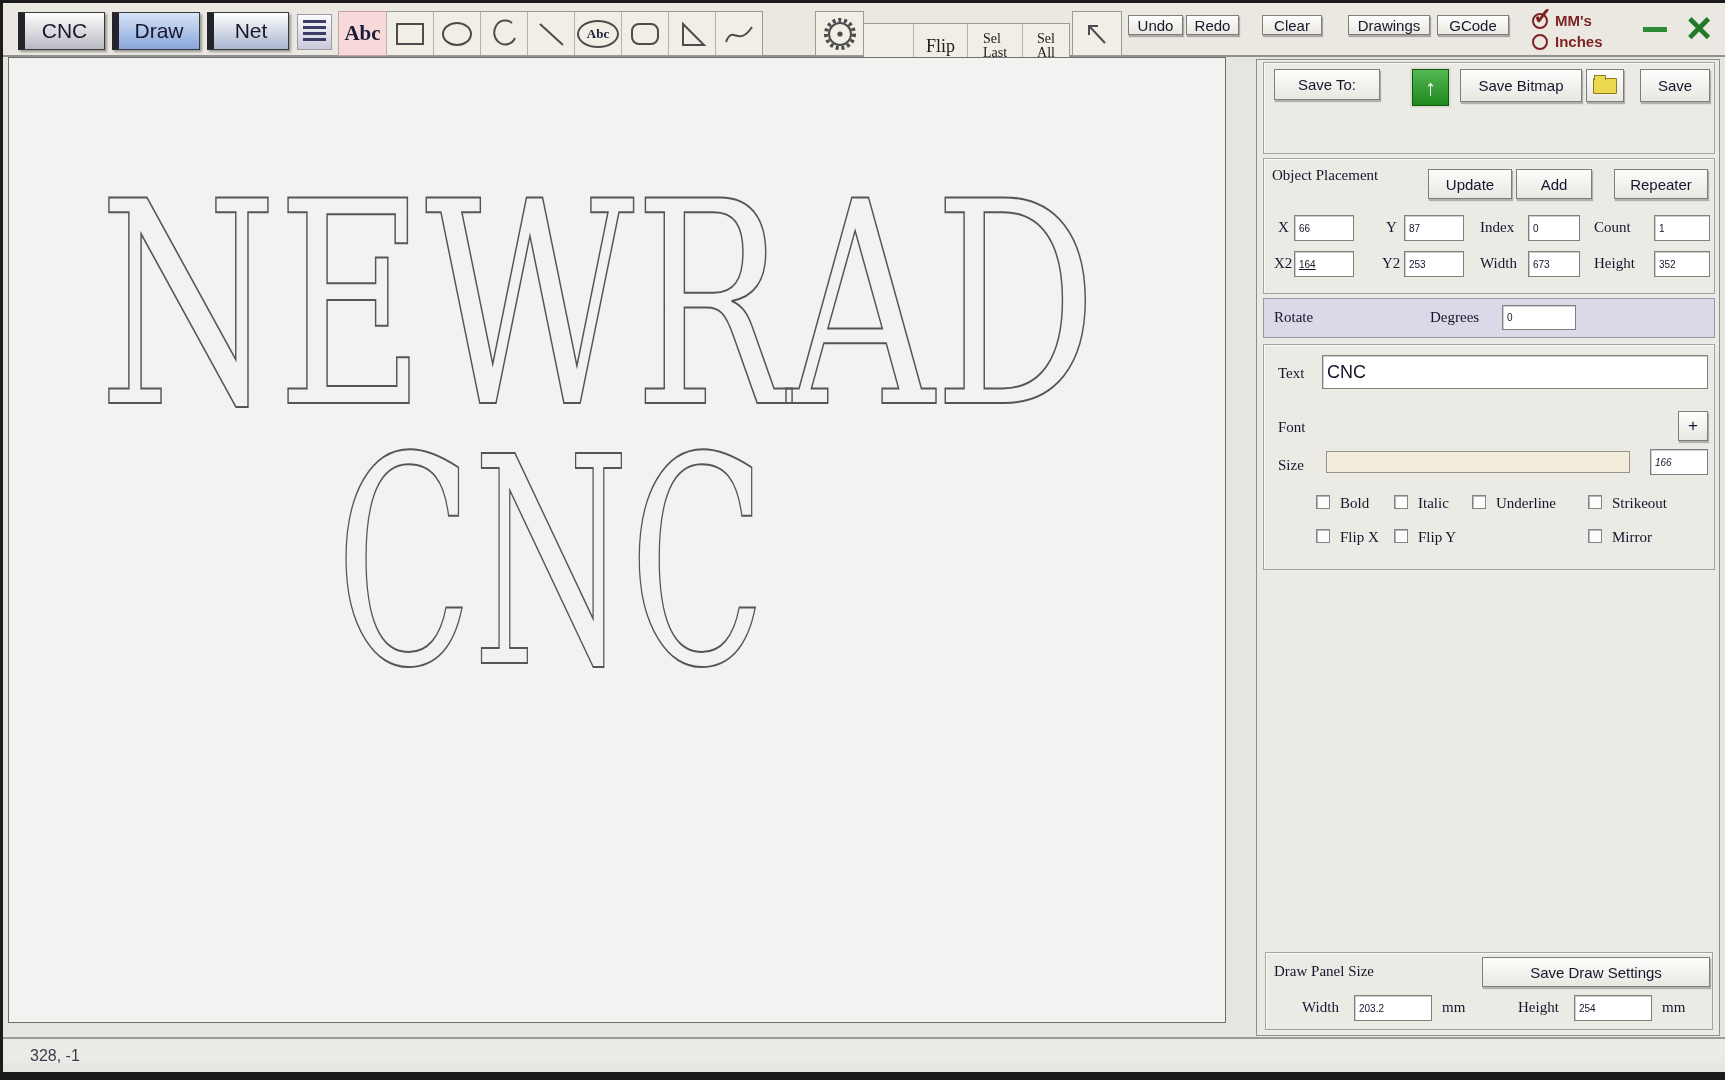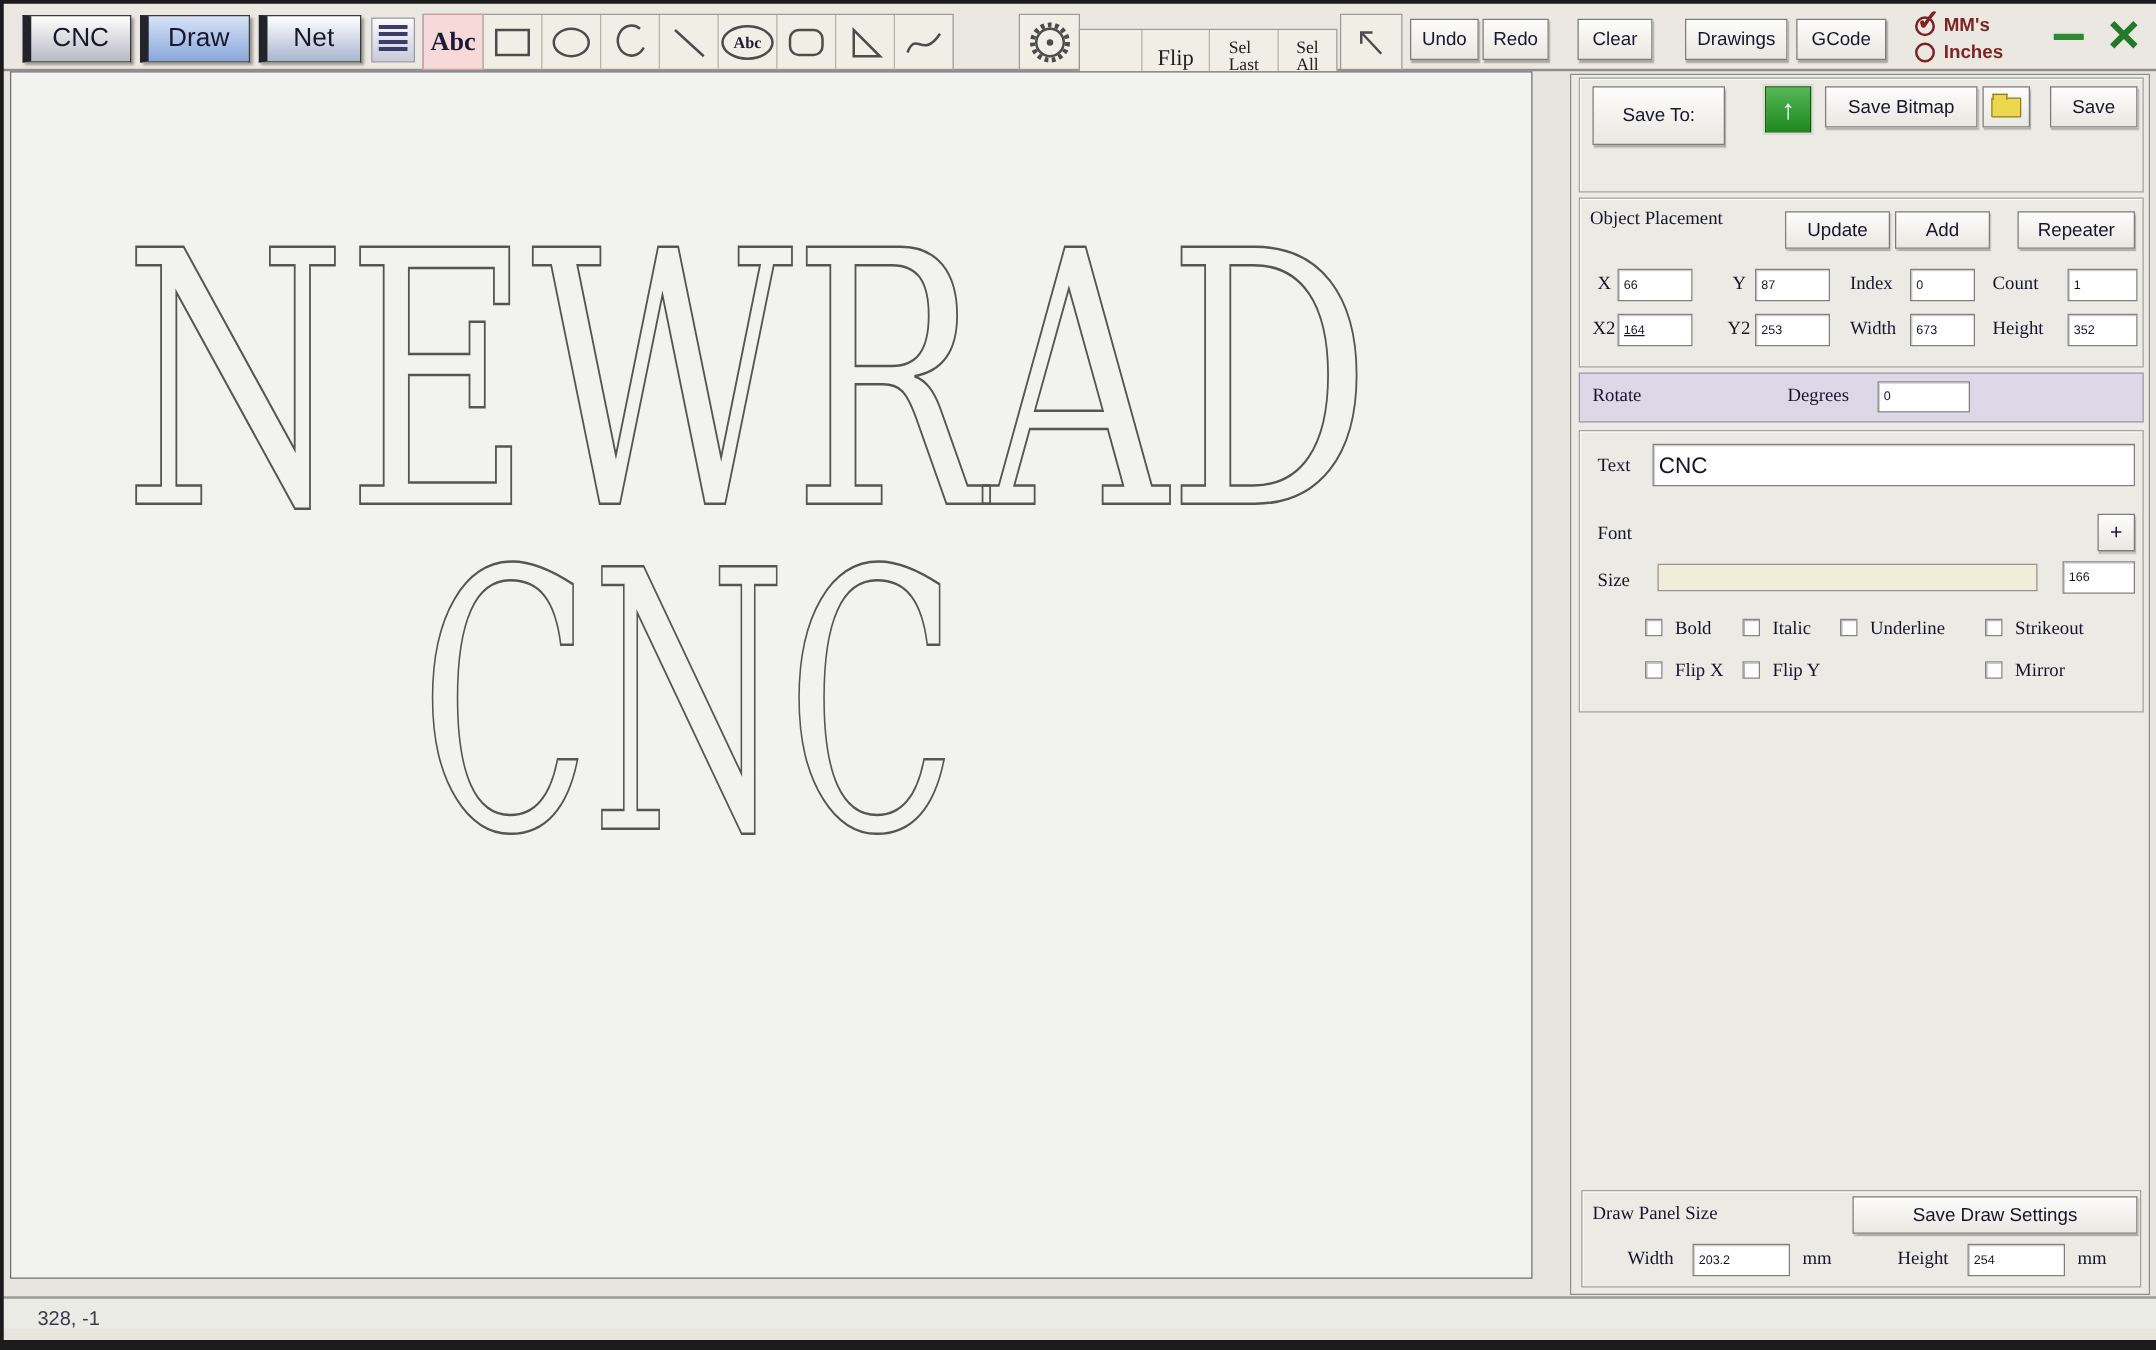--- a/index.html
+++ b/index.html
@@ -27,21 +27,21 @@
   .cell.sel { background:#f7d9d9; outline:1px solid #caa0a0; }
   .abc-serif { font-family:"Liberation Serif",serif; font-weight:bold; font-size:21px; color:#1c1c38; }
   .cmdtxt { font-family:"Liberation Serif",serif; font-size:18px; color:#20201e; line-height:1; text-align:left; }
   .cmdtxt .two { font-size:14px; display:block; }
   .icon-rect { width:28px; height:22px; border:2px solid #4c4c4c; background:transparent; }
   .icon-rrect { width:28px; height:22px; border:2px solid #4c4c4c; border-radius:8px; }
   .icon-ellipse { width:30px; height:24px; border:2px solid #4c4c4c; border-radius:50%; }
   .ellipse-abc { width:42px; height:28px; border:2px solid #4c4c4c; border-radius:50%; display:flex; align-items:center; justify-content:center; }
   .ellipse-abc span { font-family:"Liberation Serif",serif; font-weight:bold; font-size:13px; color:#1c1c38; }
 
-  .toolbtn { position:absolute; top:12px; height:33px; background:linear-gradient(180deg,#fdfdfc,#e9e7e0);
+  .toolbtn { position:absolute; top:12px; height:20px; background:linear-gradient(180deg,#fdfdfc,#e9e7e0);
              border:1px solid #7d7d7d; box-shadow:1px 2px 1px rgba(90,90,90,.45);
              display:flex; align-items:center; justify-content:center; font-size:15px; color:#17172e; cursor:default; }
 
   #units { position:absolute; left:1532px; top:5px; width:110px; height:46px; color:#7e2424; font-size:15px; font-weight:bold; }
   .radio-row { position:absolute; left:0; display:flex; align-items:center; gap:7px; }
   .radio { width:16px; height:16px; border:2px solid #7c2222; border-radius:50%; background:transparent; }
   #mm-check { position:absolute; left:1px; top:-9px; font-size:23px; color:#7c2222; font-weight:bold; }
 
   #min-btn { position:absolute; left:1643px; top:24px; width:24px; height:5px; background:#2f8a34; }
   #close-btn { position:absolute; left:1678px; top:0px; width:42px; height:50px; color:#217a27; font-size:44px; font-weight:bold;
@@ -200,21 +200,21 @@
   <div id="canvas">
     <svg width="1216" height="964" viewBox="0 0 1216 964">
       <text x="90" y="345" font-size="282" textLength="998" lengthAdjust="spacingAndGlyphs" fill="none" stroke="#555" stroke-width="2">NEWRAD</text>
       <text x="327" y="605" font-size="288" textLength="430" lengthAdjust="spacingAndGlyphs" fill="none" stroke="#555" stroke-width="2">CNC</text>
     </svg>
   </div>
 
   <div id="panel">
 
     <div class="group" style="left:6px;top:2px;width:452px;height:92px">
-      <div class="panelbtn" style="left:10px;top:6px;width:106px;height:47px">Save To:</div>
+      <div class="panelbtn" style="left:10px;top:6px;width:106px;height:31px">Save To:</div>
       <div id="up-btn">
         <span>↑</span>
       </div>
       <div class="panelbtn" style="left:196px;top:6px;width:122px;height:33px">Save Bitmap</div>
       <div class="panelbtn" style="left:322px;top:6px;width:38px;height:33px">
         <span class="folder-icon"></span>
       </div>
       <div class="panelbtn" style="left:376px;top:6px;width:70px;height:33px">Save</div>
     </div>
 
@@ -251,21 +251,21 @@
 
     <div class="group" style="left:6px;top:284px;width:452px;height:226px">
       <span class="lbl" style="left:14px;top:20px">Text</span>
       <input class="field" style="left: 58px; top: 10px; width: 386px; height: 34px; font-size: 18px;" value="CNC">
 
       <span class="lbl" style="left:14px;top:74px">Font</span>
       <div class="panelbtn" style="left:414px;top:66px;width:30px;height:30px;font-size:17px">+</div>
 
       <span class="lbl" style="left:14px;top:112px">Size</span>
       <div id="size-track"></div>
-      <input class="field" style="left: 386px; top: 104px; width: 58px; height: 26px;" value="166">
+      <input class="field" style="left: 386px; top: 104px; width: 58px; height: 26px; font-style: italic;" value="166">
 
       <span class="cb" style="left:52px;top:150px"></span>
       <span class="lbl" style="left:76px;top:150px">Bold</span>
       <span class="cb" style="left:130px;top:150px"></span>
       <span class="lbl" style="left:154px;top:150px">Italic</span>
       <span class="cb" style="left:208px;top:150px"></span>
       <span class="lbl" style="left:232px;top:150px">Underline</span>
       <span class="cb" style="left:324px;top:150px"></span>
       <span class="lbl" style="left:348px;top:150px">Strikeout</span>
 

